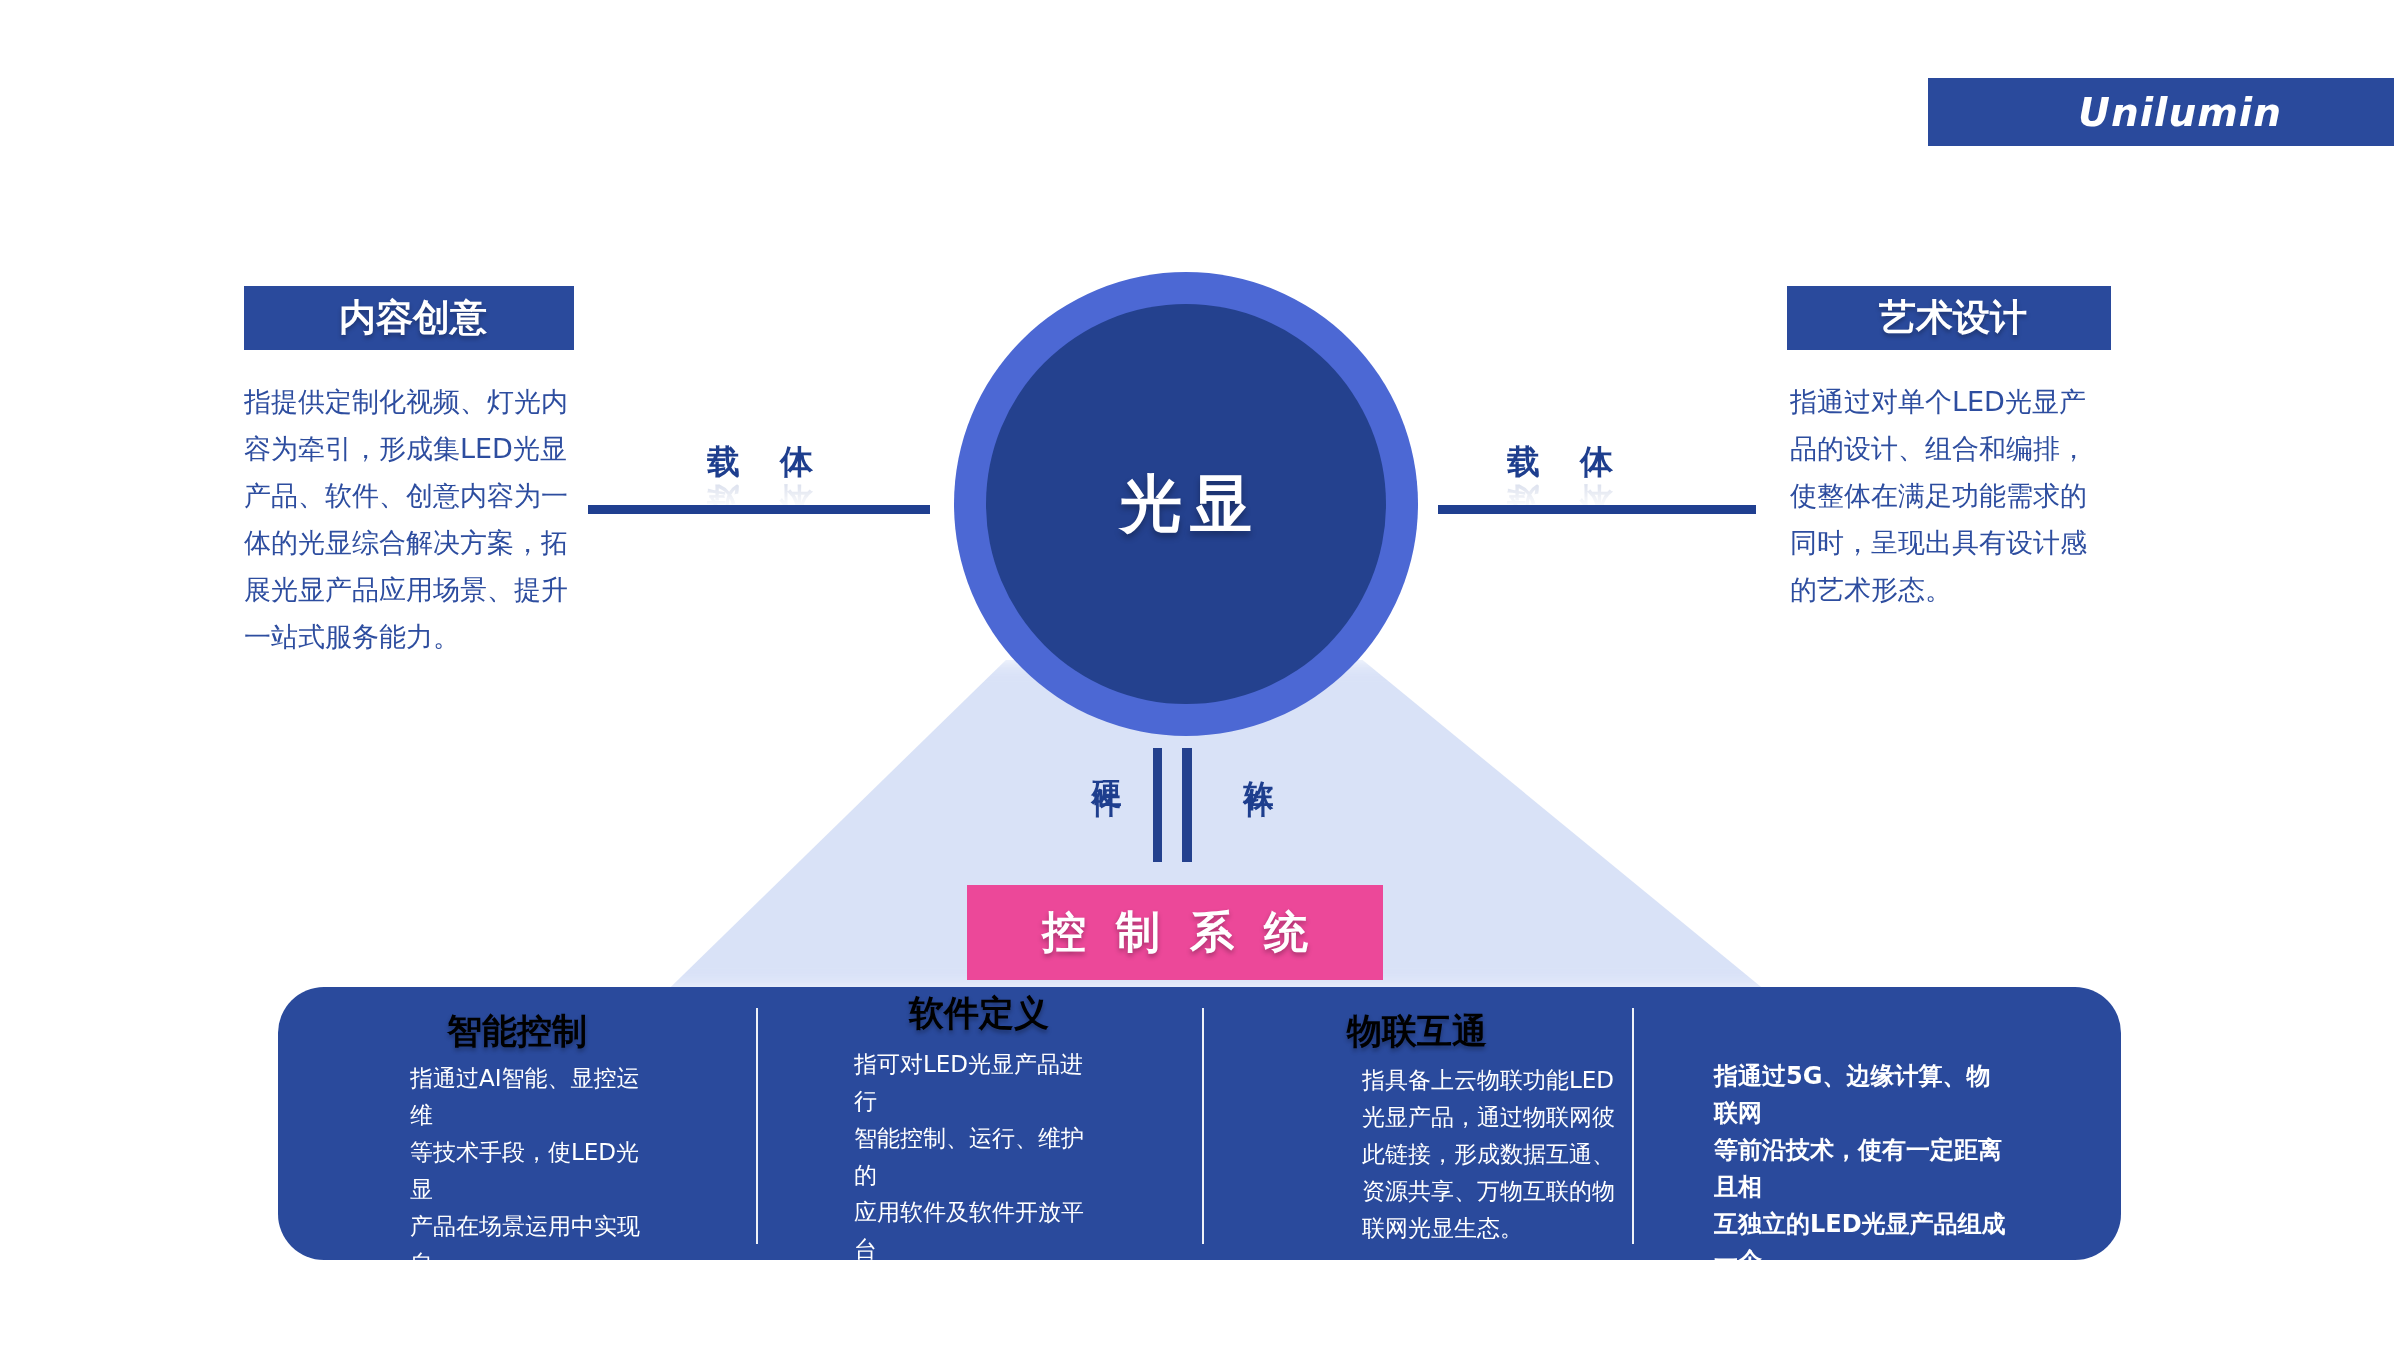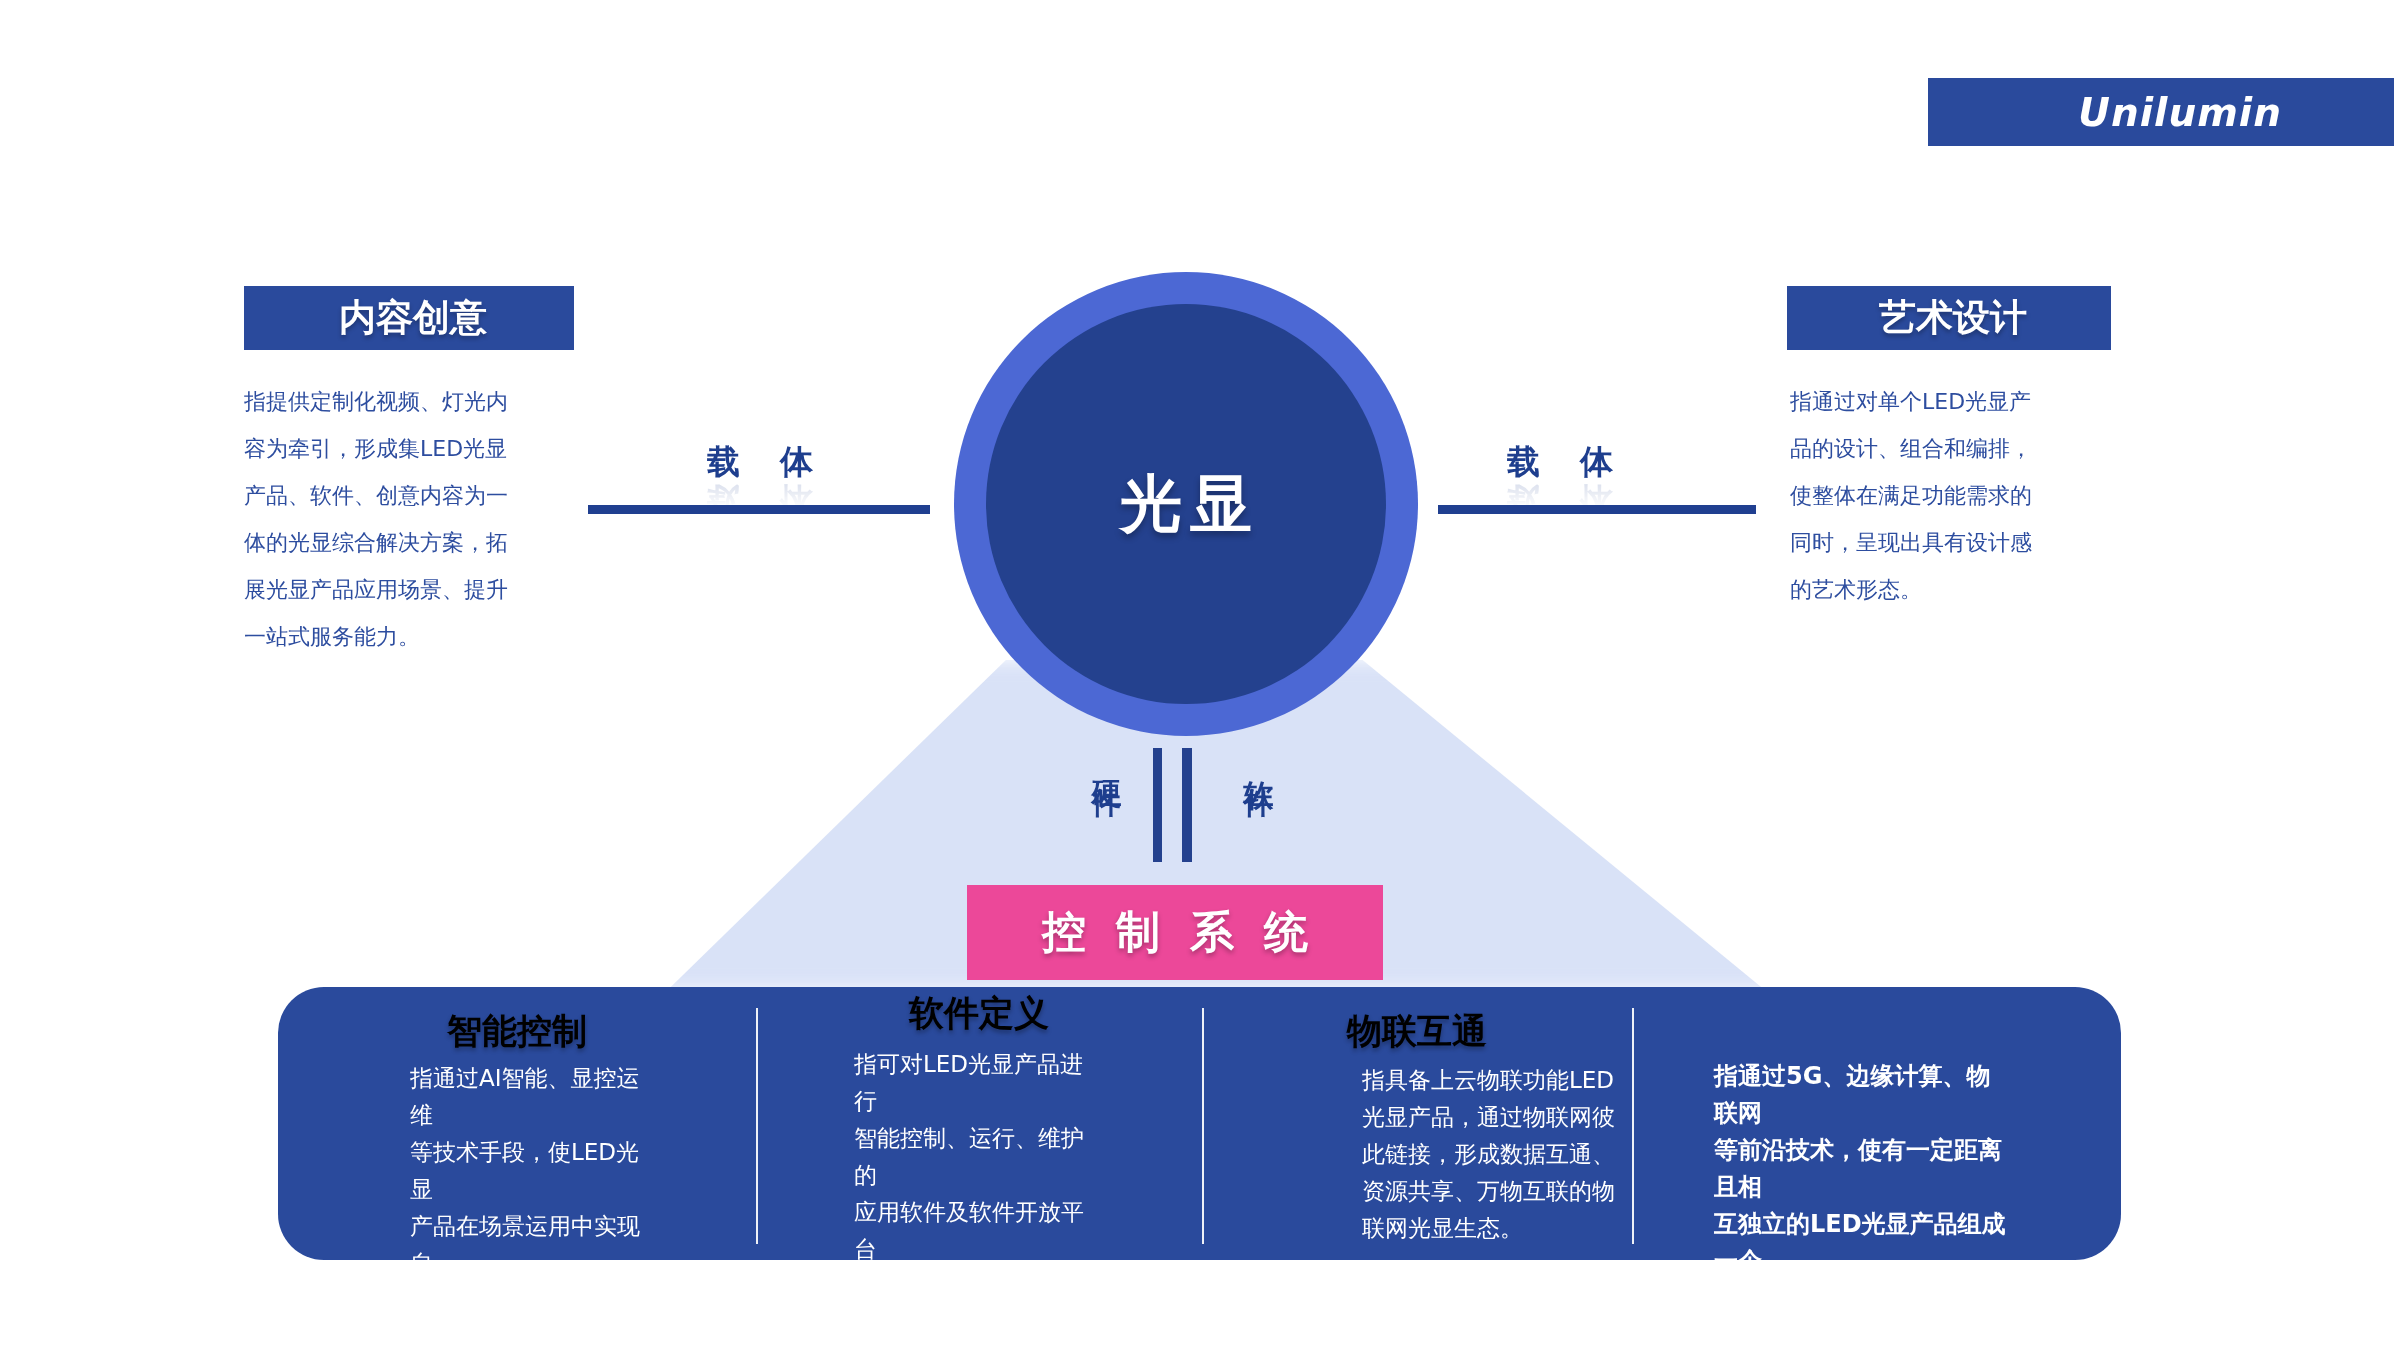--- a/index.html
+++ b/index.html
@@ -19,21 +19,21 @@
   
   .logo{position:absolute;left:1928px;top:78px;right:0;height:68px;background:var(--primary-blue);
     display:flex;align-items:center;justify-content:flex-end;padding-right:112px;box-sizing:border-box;}
   .logo .logo-text{color:#fff;font-size:39px;font-weight:bold;font-style:italic;letter-spacing:1px;}
   
   .side-title-box{position:absolute;height:64px;background:var(--primary-blue);
     display:flex;align-items:center;justify-content:center;padding-left:8px;}
   .side-title-box.left{left:244px;top:286px;width:322px;}
   .side-title-box.right{left:1787px;top:286px;width:316px;}
   .side-title{color:#fff;font-size:37px;font-weight:bold;text-shadow:0 3px 4px rgba(0,0,0,.28);}
-  .para{position:absolute;width:360px;color:var(--text-blue);font-size:22px;line-height:47px;
+  .para{position:absolute;width:360px;color:var(--text-blue);font-size:27px;line-height:47px;
     white-space:pre-line;font-weight:500;}
   .para.left{left:244px;top:378px;}
   .para.right{left:1790px;top:378px;}
   
   .h-line{position:absolute;height:9px;background:var(--line-blue);top:505px;}
   .h-line.left{left:588px;width:342px;}
   .h-line.right{left:1438px;width:318px;}
   .carrier{position:absolute;top:440px;width:240px;text-align:center;}
   .carrier.left{left:640px;}
   .carrier.right{left:1440px;}

